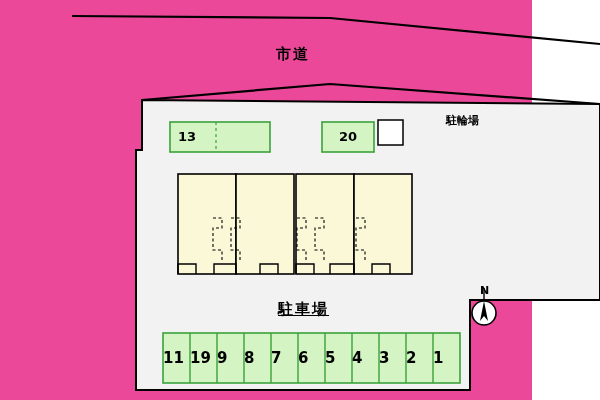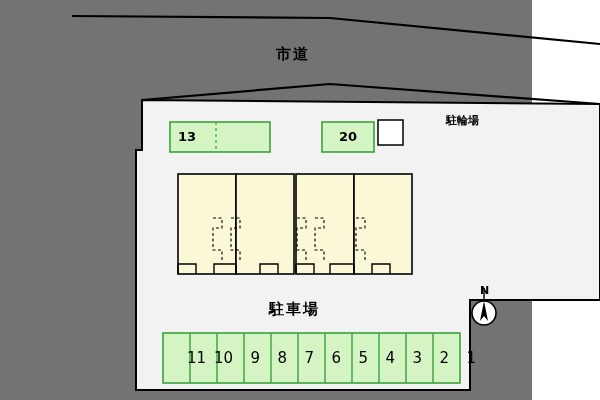--- a/index.html
+++ b/index.html
@@ -10,21 +10,21 @@
   body {
     width: 600px;
     height: 400px;
     overflow: hidden;
     font-family: "DejaVu Sans", "Liberation Sans", sans-serif;
   }
   #stage {
     position: relative;
     width: 532px;
     height: 400px;
-    background: #737373;
+    background: #ec4899;
   }
   #stage svg {
     position: absolute;
     left: 0;
     top: 0;
   }
   .lbl {
     position: absolute;
     font-family: "DejaVu Sans", "Liberation Sans", sans-serif;
     color: #000000;
@@ -44,24 +44,23 @@
   .bike-label {
     font-size: 11px;
     font-weight: bold;
     line-height: 1.08;
     text-align: right;
     width: 14px;
     padding-left: 36px;
   }
   .stall-num {
     font-size: 15px;
-    font-weight: normal;
+    font-weight: bold;
     color: #000000;
-    text-align: right;
-    padding-left: 16px;
+    text-align: left;
   }
   .big-num {
     font-size: 13px;
     font-weight: bold;
     color: #000000;
   }
   .north-letter {
     font-size: 11px;
     font-weight: bold;
   }
@@ -147,29 +146,29 @@
 
     <g>
       <circle cx="484" cy="313" r="12" fill="#ffffff" stroke="#000000" stroke-width="1.6"></circle>
       <polygon points="484,301 488,321 484,316 480,321" fill="#000000"></polygon>
       <line x1="484" y1="288" x2="484" y2="300" stroke="#000000" stroke-width="1.4"></line>
     </g>
   </svg>
 
   <div class="lbl road-label" style="left:276px; top:47px;">市道</div>
 
-  <div class="lbl parking-label" style="left:269px; top:302px;">駐車場</div>
+  <div class="lbl parking-label" style="left:278px; top:302px;text-decoration:underline;">駐車場</div>
 
   <div class="lbl bike-label" style="left:410px; top:115px;">駐輪場</div>
 
   <div class="lbl big-num" style="left:178px; top:130px;">13</div>
   <div class="lbl big-num" style="left:339px; top:130px;">20</div>
 
   <div class="lbl stall-num" style="left:163px; top:351px; width:27px;">11</div>
-  <div class="lbl stall-num" style="left:190px; top:351px; width:27px;">10</div>
+  <div class="lbl stall-num" style="left:190px; top:351px; width:27px;">19</div>
   <div class="lbl stall-num" style="left:217px; top:351px; width:27px;">9</div>
   <div class="lbl stall-num" style="left:244px; top:351px; width:27px;">8</div>
   <div class="lbl stall-num" style="left:271px; top:351px; width:27px;">7</div>
   <div class="lbl stall-num" style="left:298px; top:351px; width:27px;">6</div>
   <div class="lbl stall-num" style="left:325px; top:351px; width:27px;">5</div>
   <div class="lbl stall-num" style="left:352px; top:351px; width:27px;">4</div>
   <div class="lbl stall-num" style="left:379px; top:351px; width:27px;">3</div>
   <div class="lbl stall-num" style="left:406px; top:351px; width:27px;">2</div>
   <div class="lbl stall-num" style="left:433px; top:351px; width:27px;">1</div>
 

